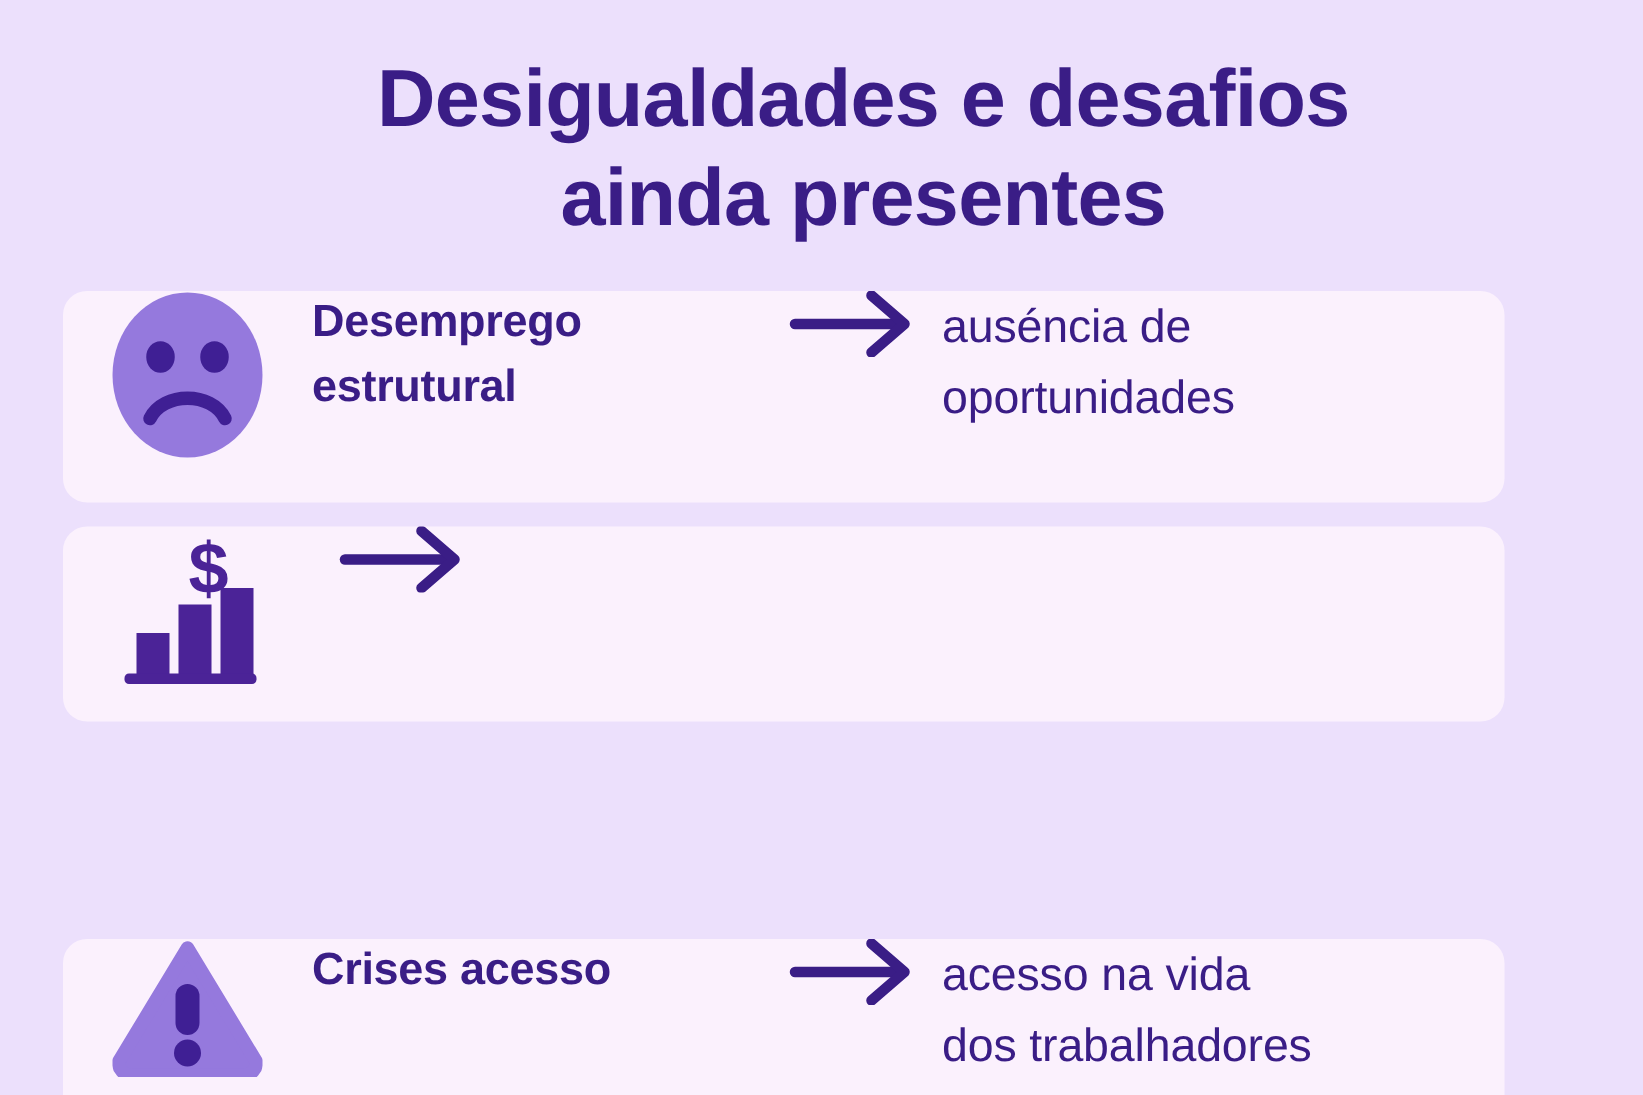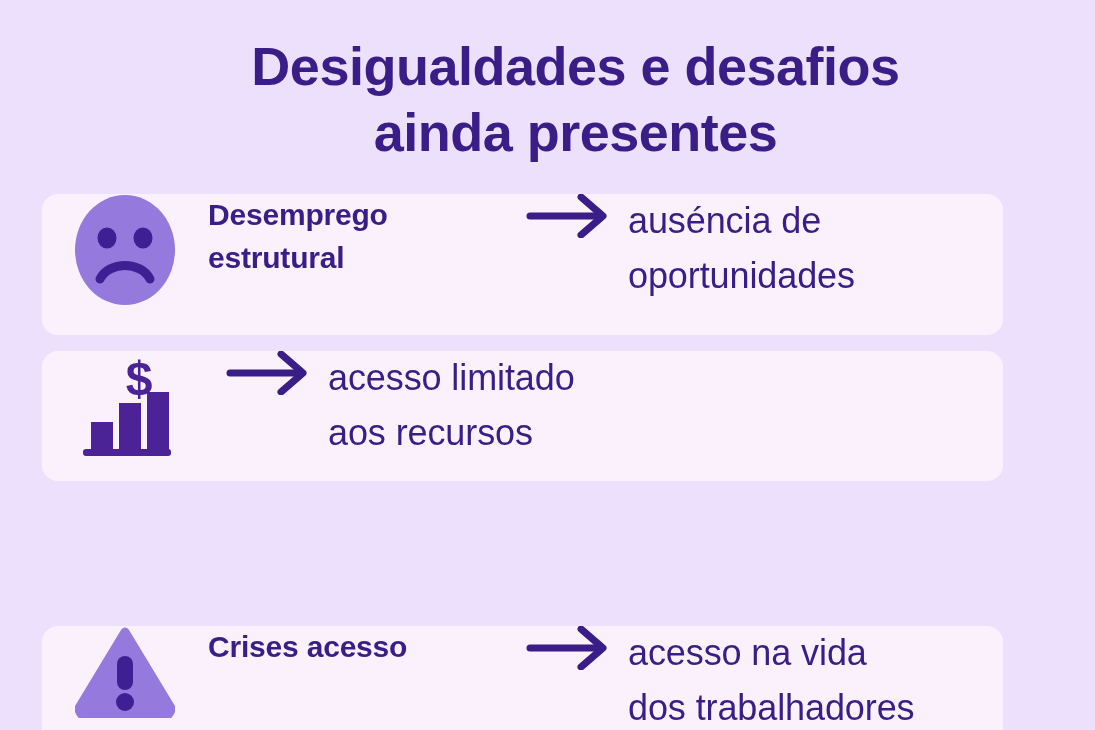--- a/index.html
+++ b/index.html
@@ -78,21 +78,21 @@
     width: 120px;
     min-width: 120px;
     display: flex;
     align-items: center;
     justify-content: center;
   }
 
   .result-cell {
     flex: 1;
     color: #3a1d86;
-    font-size: 36px;
+    font-size: 31px;
     font-weight: normal;
     line-height: 1.52;
     white-space: pre-line;
     letter-spacing: -0.1px;
   }
 
   svg { display: block; }
 </style>
 </head>
 <body>
@@ -132,22 +132,20 @@
         <rect x="72" y="41" width="22" height="58" fill="#4b2397"></rect>
         <rect x="8" y="98" width="88" height="7" rx="3" fill="#4b2397"></rect>
       </svg>
     </div>
     <div class="arrow-cell">
       <svg width="86" height="44" viewBox="0 0 86 44" aria-hidden="true">
         <line x1="5" y1="22" x2="76" y2="22" stroke="#3a1d86" stroke-width="7" stroke-linecap="round"></line>
         <polyline points="56,3 78,22 56,41" stroke="#3a1d86" stroke-width="7" fill="none" stroke-linecap="round" stroke-linejoin="round"></polyline>
       </svg>
     </div>
-    <div class="result-cell">acesso limitado
-aos recursos</div>
   </div>
 
 
   <div class="card card-4">
     <div class="icon-cell">
       <svg width="100" height="92" viewBox="0 0 100 92" aria-hidden="true">
         <path d="M50 6 L96 82 a9 9 0 0 1 -8 9 H12 a9 9 0 0 1 -8 -9 Z" fill="#9579dd" stroke="#9579dd" stroke-width="9" stroke-linejoin="round"></path>
         <rect x="42" y="30" width="16" height="34" rx="8" fill="#3f1f94"></rect>
         <circle cx="50" cy="76" r="9" fill="#3f1f94"></circle>
       </svg>

